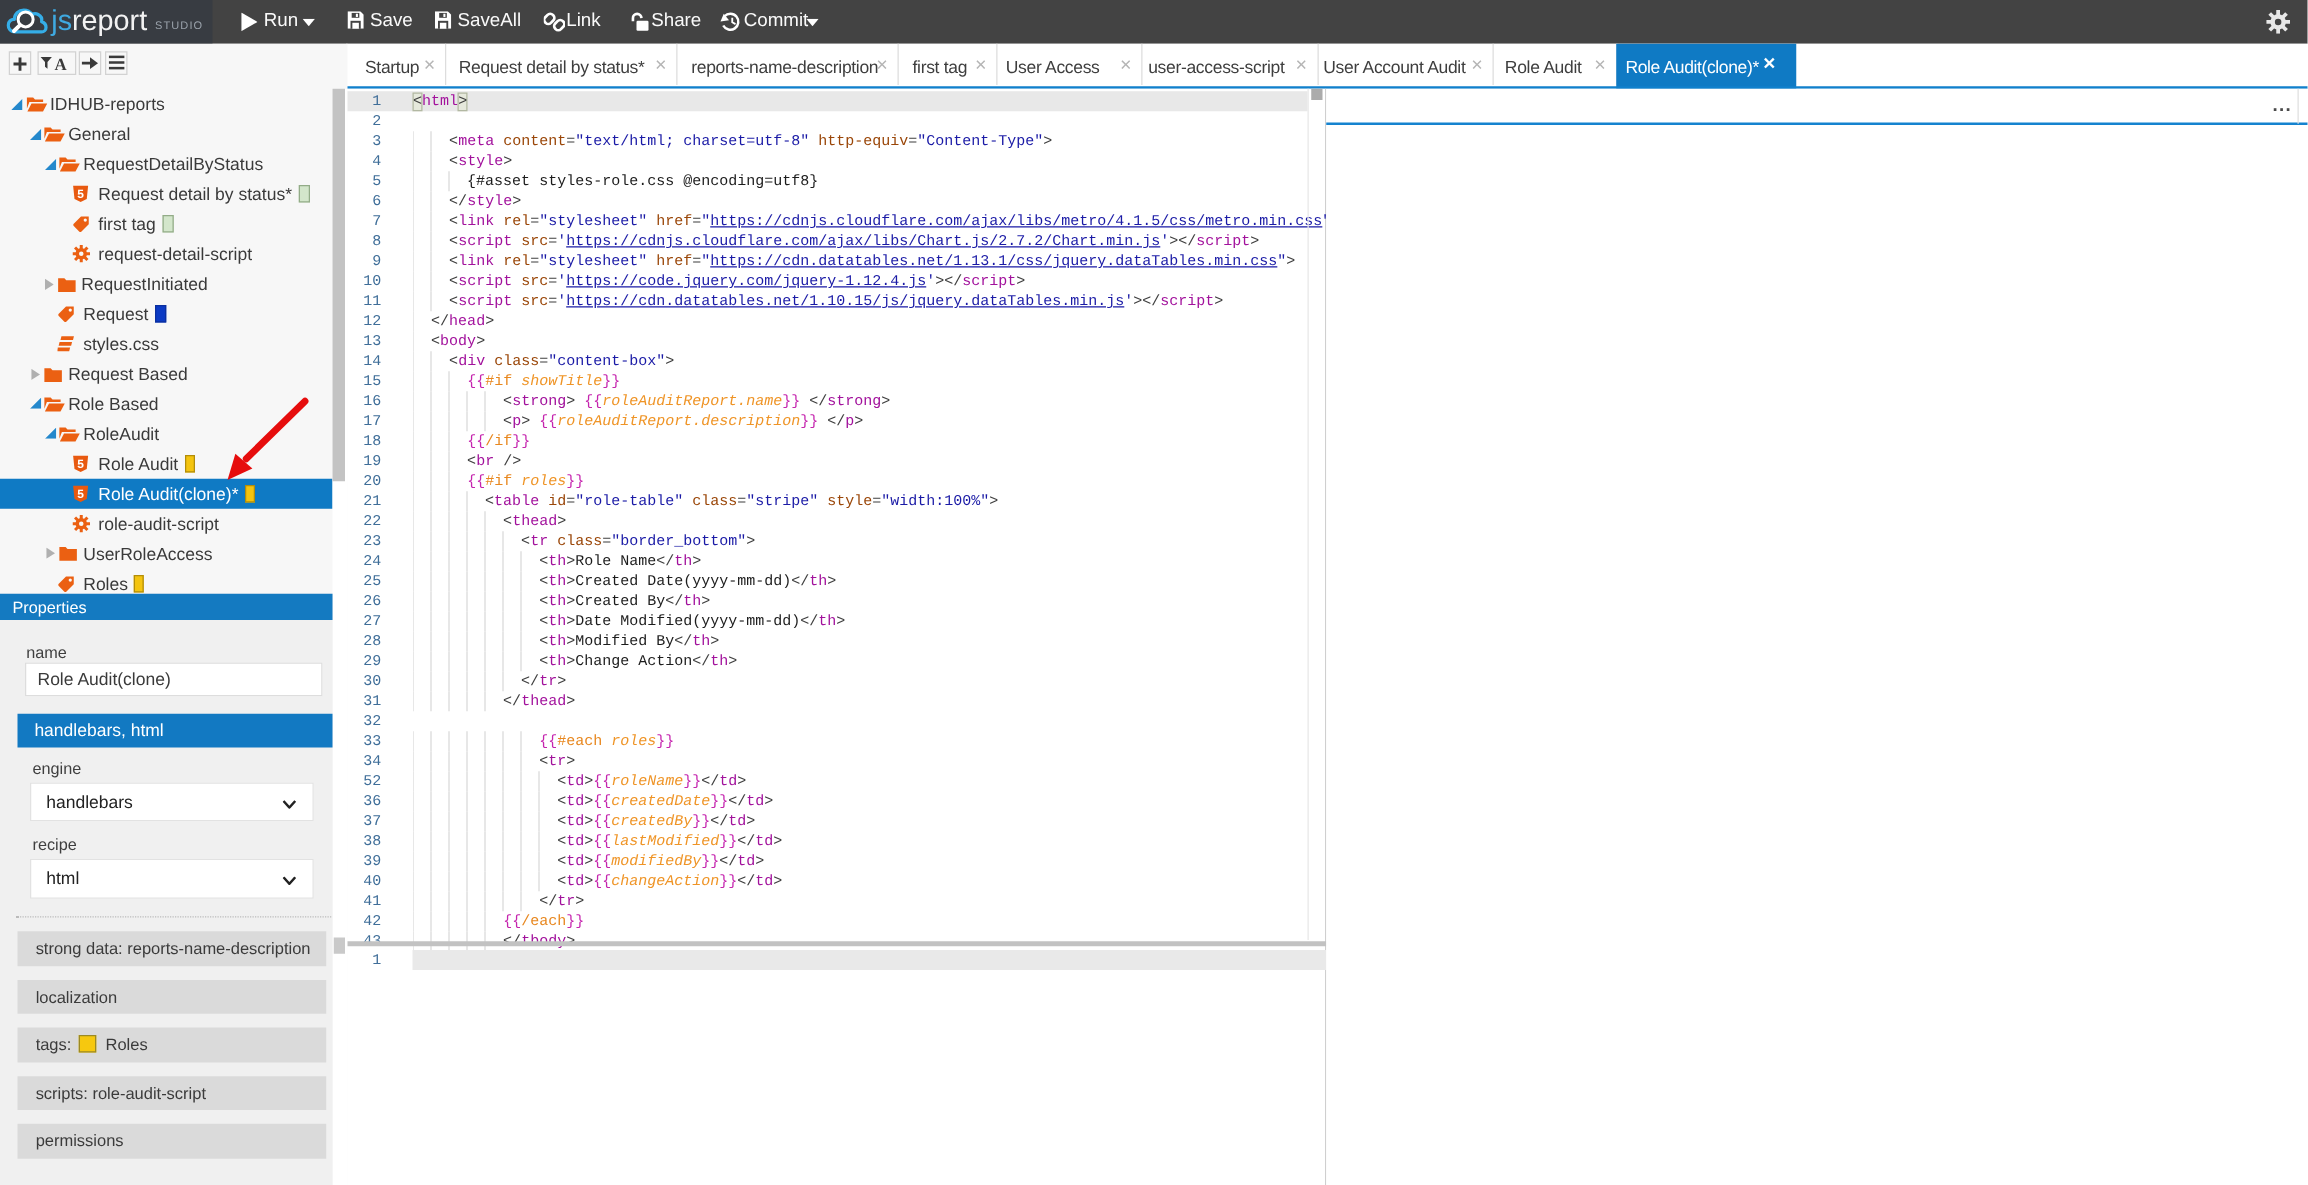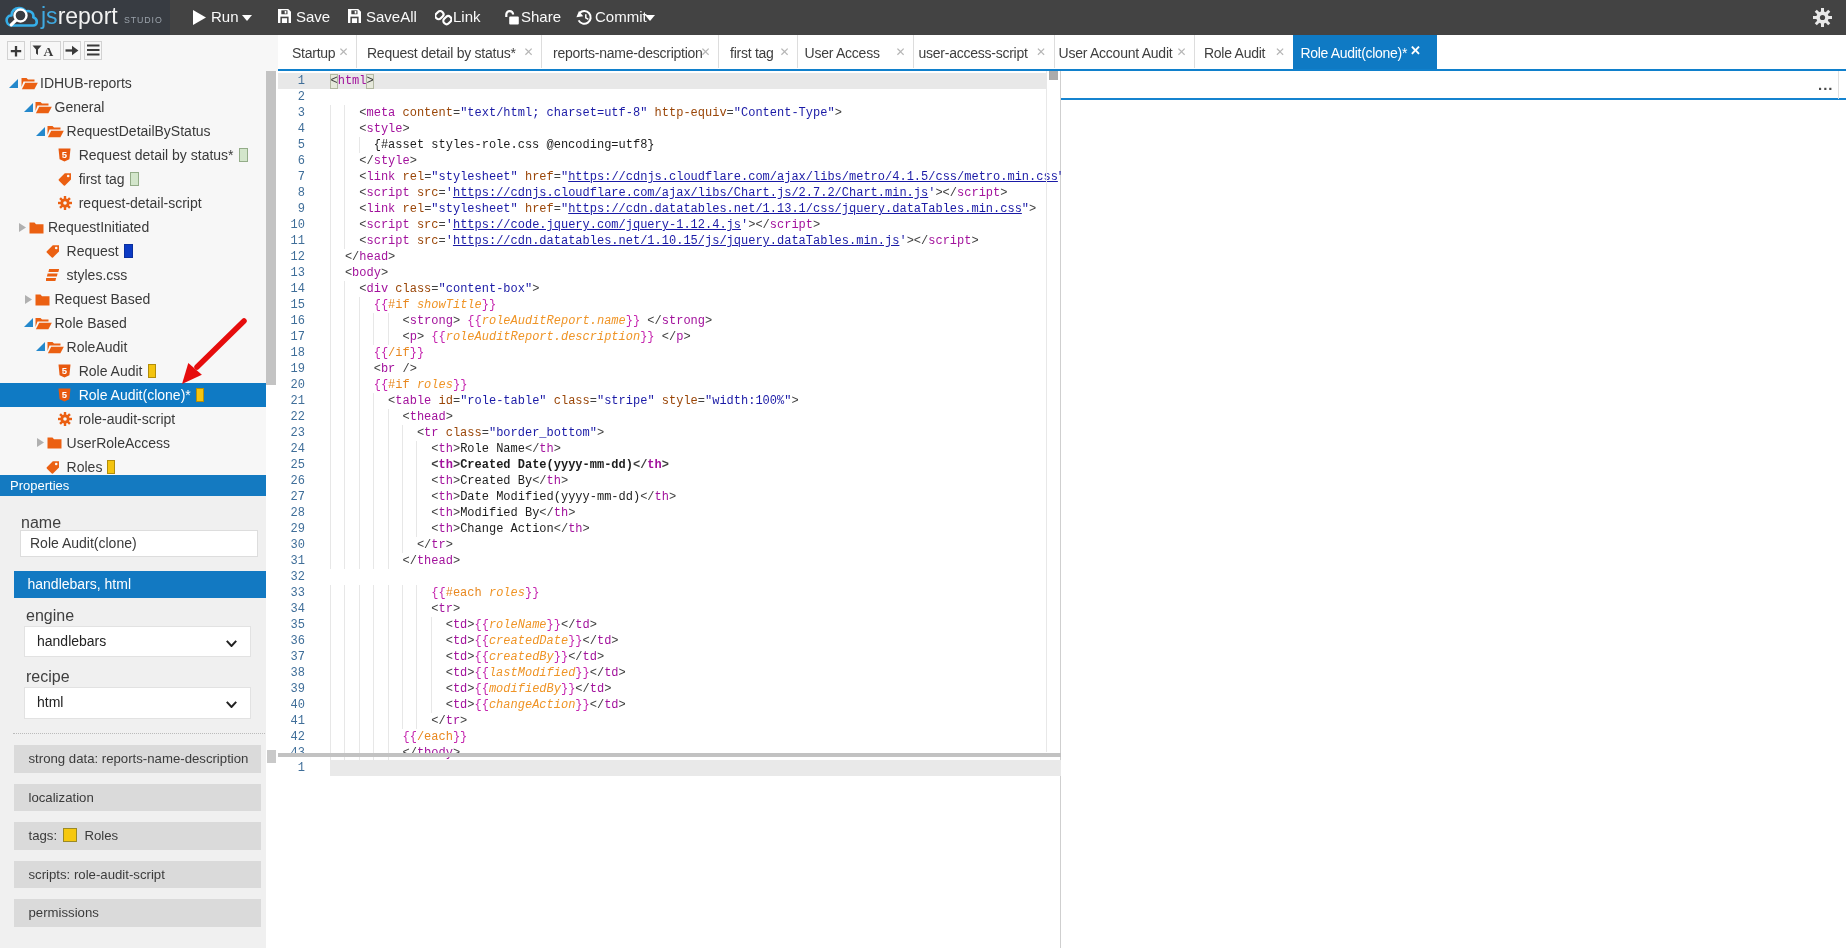--- a/index.html
+++ b/index.html
@@ -13,21 +13,21 @@
 #blueline{position:absolute;left:277px;top:68.5px;width:1569px;height:2.5px;background:#1080cc}
 #sidebar{position:absolute;left:0;top:35px;width:278px;height:913px;background:#f7f7f7}
 .sbtn{position:absolute;top:5.5px;height:19.5px;border:1px solid #d2d2d2}
 .trow{position:absolute;left:0;width:266px;height:23.7px;display:flex;align-items:center;font-size:14px;color:#3a3a3a;white-space:nowrap}
 .trow.sel{background:#0f7ac4;color:#fff}
 .tri{width:12px;flex:0 0 12px;display:flex;align-items:center}
 .ticon{width:22px;flex:0 0 22px;display:flex;align-items:center}
 .trect{display:inline-block;margin-left:5px}
 #props{position:absolute;left:0;top:439.5px;width:266px;height:473.5px;background:#f0f0f0}
 #phead{position:absolute;left:0;top:0;width:266px;height:21px;background:#147ac1;color:#fff;font-size:13px;line-height:21px;padding-left:10px}
-.plabel{position:absolute;font-size:16px;color:#3f3f3f}
+.plabel{position:absolute;font-size:13px;color:#3f3f3f}
 .pbar{position:absolute;left:13.5px;width:247.5px;height:27.5px;background:#dadada;font-size:13.2px;color:#3b3b3b;line-height:27.5px;padding-left:15px;white-space:nowrap;overflow:hidden}
 .psel{position:absolute;left:24px;width:226.5px;height:31.5px;background:#fff;border:1px solid #e2e2e2;font-size:14px;color:#222;line-height:29px;padding-left:12px}
 #editor{position:absolute;left:278px;top:71px;width:783px;height:877px;background:#fff;border-right:1px solid #cfcfcf}
 .ln{position:absolute;left:0;width:49px;text-align:right;padding-right:22px;font-family:"Liberation Mono",monospace;font-size:12px;line-height:16px;color:#3f6e99}
 .cl{position:absolute;left:48.6px;width:734px;height:16px;font-family:"Liberation Mono",monospace;font-size:12px;line-height:16px;white-space:pre;color:#3f3f3f;padding-left:3.9px;background-repeat:no-repeat;background-position:3.9px 0;overflow:hidden}
 .t{color:#a2119c}
 .a{color:#9a4608}
 .s{color:#1a1aa6}
 .u{color:#1a1aa6;text-decoration:underline}
 .k{color:#e8871e}
@@ -228,21 +228,21 @@
 <rect x="5.8" y="0" width="2.4" height="14"></rect>
 <rect x="5.8" y="0" width="2.4" height="14" transform="rotate(45 7 7)"></rect>
 <rect x="5.8" y="0" width="2.4" height="14" transform="rotate(90 7 7)"></rect>
 <rect x="5.8" y="0" width="2.4" height="14" transform="rotate(135 7 7)"></rect>
           </g>
 <circle cx="7" cy="7" r="1.8" fill="#f7f7f7"></circle>
         </svg>
       </span>
       <span>request-detail-script</span>
     </div>
-<div class="trow" style="top:180.35px;padding-left:14px">
+<div class="trow" style="top:180.35px;padding-left:31px">
       <span class="tri">
         <svg width="7" height="9" viewBox="0 0 7 9" style="margin-left:4.5px">
           <polygon points="0,0 7,4.5 0,9" fill="#b0b0b0"></polygon>
         </svg>
       </span>
       <span class="ticon">
         <svg width="15" height="13" viewBox="0 0 15 13" style="margin-left:2.5px">
           <path d="M0.5 1.5 H5.5 L7 3.2 H14.5 V12.5 H0.5 Z" fill="#eb6012"></path>
         </svg>
       </span>
@@ -448,39 +448,39 @@
 <div class="cl" style="top:306px;background-image:repeating-linear-gradient(to right,#e7e7e7 0 1px,transparent 1px 14.4px);background-size:36.0px 16px;">      <span class="b">{{</span><span class="k">#if</span> <span class="v">roles</span><span class="b">}}</span></div>
 <div class="ln" style="top:322px">21</div>
 <div class="cl" style="top:322px;background-image:repeating-linear-gradient(to right,#e7e7e7 0 1px,transparent 1px 14.4px);background-size:50.4px 16px;">        &lt;<span class="t">table</span> <span class="a">id</span>=<span class="s">"role-table"</span> <span class="a">class</span>=<span class="s">"stripe"</span> <span class="a">style</span>=<span class="s">"width:100%"</span>&gt;</div>
 <div class="ln" style="top:338px">22</div>
 <div class="cl" style="top:338px;background-image:repeating-linear-gradient(to right,#e7e7e7 0 1px,transparent 1px 14.4px);background-size:64.8px 16px;">          &lt;<span class="t">thead</span>&gt;</div>
 <div class="ln" style="top:354px">23</div>
 <div class="cl" style="top:354px;background-image:repeating-linear-gradient(to right,#e7e7e7 0 1px,transparent 1px 14.4px);background-size:79.2px 16px;">            &lt;<span class="t">tr</span> <span class="a">class</span>=<span class="s">"border_bottom"</span>&gt;</div>
 <div class="ln" style="top:370px">24</div>
 <div class="cl" style="top:370px;background-image:repeating-linear-gradient(to right,#e7e7e7 0 1px,transparent 1px 14.4px);background-size:93.6px 16px;">              &lt;<span class="t">th</span>&gt;<span class="p">Role Name</span>&lt;/<span class="t">th</span>&gt;</div>
 <div class="ln" style="top:386px">25</div>
-<div class="cl" style="top:386px;background-image:repeating-linear-gradient(to right,#e7e7e7 0 1px,transparent 1px 14.4px);background-size:93.6px 16px;font-weight:bold;">              &lt;<span class="t">th</span>&gt;<span class="p">Created Date(yyyy-mm-dd)</span>&lt;/<span class="t">th</span>&gt;</div>
+<div class="cl" style="top:386px;background-image:repeating-linear-gradient(to right,#e7e7e7 0 1px,transparent 1px 14.4px);background-size:93.6px 16px;">              &lt;<span class="t">th</span>&gt;<span class="p">Created Date(yyyy-mm-dd)</span>&lt;/<span class="t">th</span>&gt;</div>
 <div class="ln" style="top:402px">26</div>
 <div class="cl" style="top:402px;background-image:repeating-linear-gradient(to right,#e7e7e7 0 1px,transparent 1px 14.4px);background-size:93.6px 16px;">              &lt;<span class="t">th</span>&gt;<span class="p">Created By</span>&lt;/<span class="t">th</span>&gt;</div>
 <div class="ln" style="top:418px">27</div>
 <div class="cl" style="top:418px;background-image:repeating-linear-gradient(to right,#e7e7e7 0 1px,transparent 1px 14.4px);background-size:93.6px 16px;">              &lt;<span class="t">th</span>&gt;<span class="p">Date Modified(yyyy-mm-dd)</span>&lt;/<span class="t">th</span>&gt;</div>
 <div class="ln" style="top:434px">28</div>
 <div class="cl" style="top:434px;background-image:repeating-linear-gradient(to right,#e7e7e7 0 1px,transparent 1px 14.4px);background-size:93.6px 16px;">              &lt;<span class="t">th</span>&gt;<span class="p">Modified By</span>&lt;/<span class="t">th</span>&gt;</div>
 <div class="ln" style="top:450px">29</div>
 <div class="cl" style="top:450px;background-image:repeating-linear-gradient(to right,#e7e7e7 0 1px,transparent 1px 14.4px);background-size:93.6px 16px;">              &lt;<span class="t">th</span>&gt;<span class="p">Change Action</span>&lt;/<span class="t">th</span>&gt;</div>
 <div class="ln" style="top:466px">30</div>
 <div class="cl" style="top:466px;background-image:repeating-linear-gradient(to right,#e7e7e7 0 1px,transparent 1px 14.4px);background-size:79.2px 16px;">            &lt;/<span class="t">tr</span>&gt;</div>
 <div class="ln" style="top:482px">31</div>
 <div class="cl" style="top:482px;background-image:repeating-linear-gradient(to right,#e7e7e7 0 1px,transparent 1px 14.4px);background-size:64.8px 16px;">          &lt;/<span class="t">thead</span>&gt;</div>
 <div class="ln" style="top:498px">32</div>
 <div class="ln" style="top:514px">33</div>
 <div class="cl" style="top:514px;background-image:repeating-linear-gradient(to right,#e7e7e7 0 1px,transparent 1px 14.4px);background-size:93.6px 16px;">              <span class="b">{{</span><span class="k">#each</span> <span class="v">roles</span><span class="b">}}</span></div>
 <div class="ln" style="top:530px">34</div>
 <div class="cl" style="top:530px;background-image:repeating-linear-gradient(to right,#e7e7e7 0 1px,transparent 1px 14.4px);background-size:93.6px 16px;">              &lt;<span class="t">tr</span>&gt;</div>
-<div class="ln" style="top:546px">35</div>
+<div class="ln" style="top:546px">52</div>
 <div class="cl" style="top:546px;background-image:repeating-linear-gradient(to right,#e7e7e7 0 1px,transparent 1px 14.4px);background-size:108.0px 16px;">                &lt;<span class="t">td</span>&gt;<span class="b">{{</span><span class="v">roleName</span><span class="b">}}</span>&lt;/<span class="t">td</span>&gt;</div>
 <div class="ln" style="top:562px">36</div>
 <div class="cl" style="top:562px;background-image:repeating-linear-gradient(to right,#e7e7e7 0 1px,transparent 1px 14.4px);background-size:108.0px 16px;">                &lt;<span class="t">td</span>&gt;<span class="b">{{</span><span class="v">createdDate</span><span class="b">}}</span>&lt;/<span class="t">td</span>&gt;</div>
 <div class="ln" style="top:578px">37</div>
 <div class="cl" style="top:578px;background-image:repeating-linear-gradient(to right,#e7e7e7 0 1px,transparent 1px 14.4px);background-size:108.0px 16px;">                &lt;<span class="t">td</span>&gt;<span class="b">{{</span><span class="v">createdBy</span><span class="b">}}</span>&lt;/<span class="t">td</span>&gt;</div>
 <div class="ln" style="top:594px">38</div>
 <div class="cl" style="top:594px;background-image:repeating-linear-gradient(to right,#e7e7e7 0 1px,transparent 1px 14.4px);background-size:108.0px 16px;">                &lt;<span class="t">td</span>&gt;<span class="b">{{</span><span class="v">lastModified</span><span class="b">}}</span>&lt;/<span class="t">td</span>&gt;</div>
 <div class="ln" style="top:610px">39</div>
 <div class="cl" style="top:610px;background-image:repeating-linear-gradient(to right,#e7e7e7 0 1px,transparent 1px 14.4px);background-size:108.0px 16px;">                &lt;<span class="t">td</span>&gt;<span class="b">{{</span><span class="v">modifiedBy</span><span class="b">}}</span>&lt;/<span class="t">td</span>&gt;</div>
 <div class="ln" style="top:626px">40</div>

